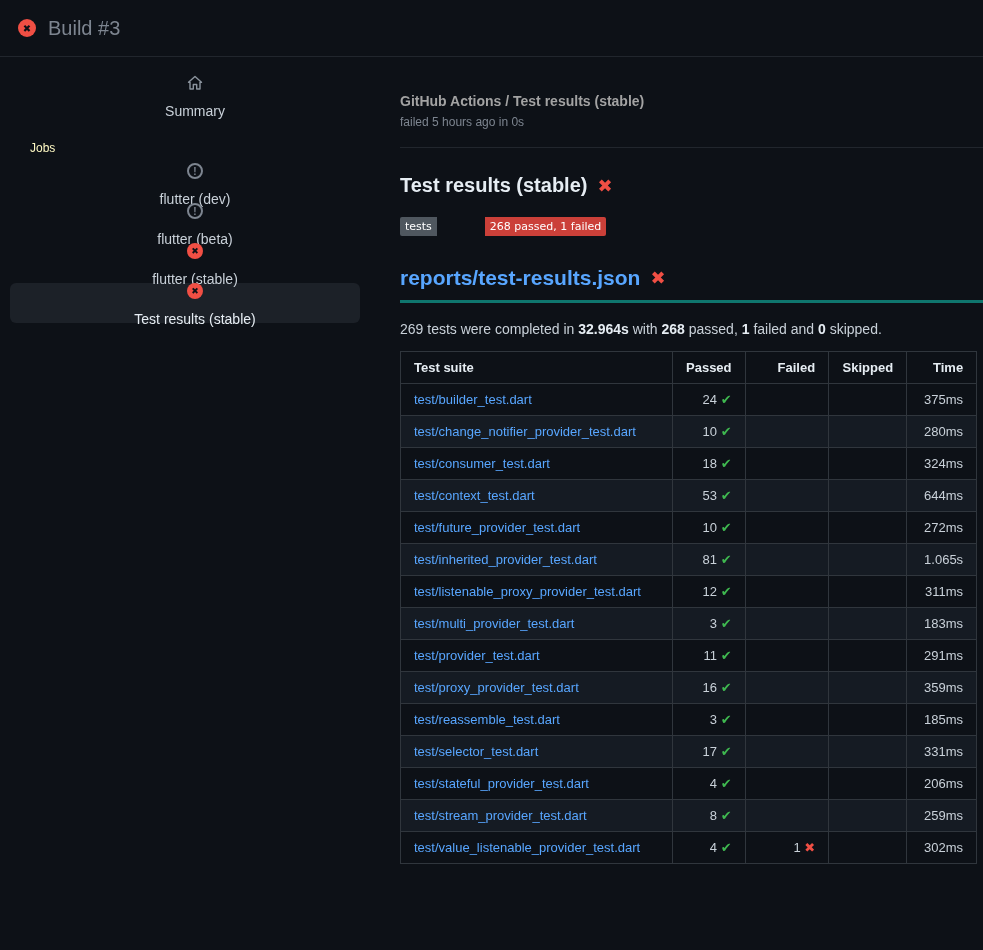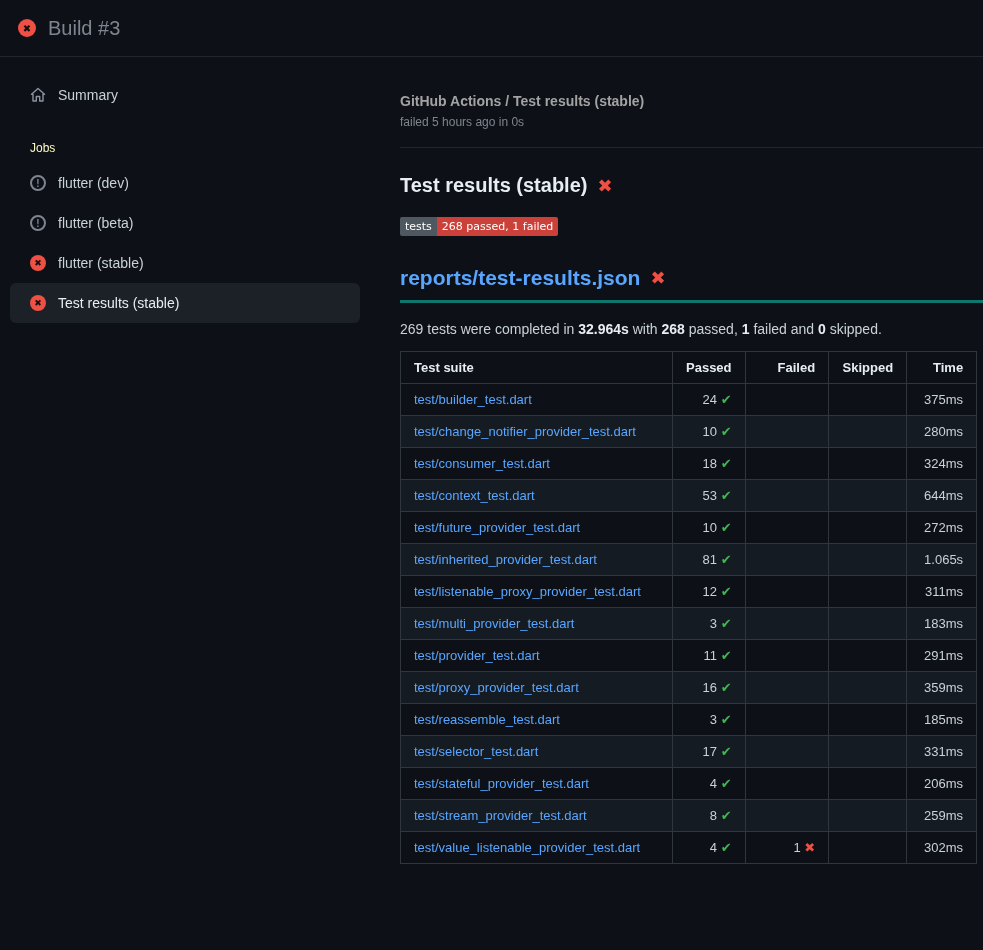--- a/index.html
+++ b/index.html
@@ -26,21 +26,21 @@
   .circle-icon.failed { background:var(--red); color:#0d1117; font-size:10px; }
   .page-title { font-size:20px; font-weight:700; color:#e6edf3; }
   .build-no   { font-size:20px; font-weight:400; color:#7d8590; }
 
   
   .layout { display:flex; height:893px; }
   aside { width:370px; flex-shrink:0; padding-top:18px; }
   .side-item {
     display:flex; align-items:center; gap:12px;
     height:40px; margin:0 10px; padding-left:20px;
-    border-radius:6px; cursor:pointer; color:#c9d1d9;
+    border-radius:6px; cursor:pointer; color:#c9d1d9;flex-direction:column;
   }
   .side-item.selected { background:#1c2128; color:#e6edf3; }
   .side-item .status-icon {
     width:16px; height:16px; border-radius:50%;
     display:inline-flex; align-items:center; justify-content:center;
     flex-shrink:0; font-weight:700;
   }
   .status-icon.failed  { background:var(--red); color:#0d1117; font-size:9px; }
   .status-icon.neutral { border:2px solid #7d8590; color:#7d8590; font-size:10px; }
   .jobs-heading { color:#fef9c3; font-size:12px; margin:26px 0 8px 30px; }
@@ -51,21 +51,21 @@
   .breadcrumb { font-weight:700; font-size:14px; color:#a3a3a3; }
   .run-meta   { color:#7d8590; font-size:12px; margin-top:6px; }
   hr.sep { border:none; border-top:1px solid #21262d; margin:18px 0 0; }
 
   .check-title-row { display:flex; align-items:center; gap:10px; margin-top:26px; }
   .check-title { font-size:20px; font-weight:700; color:#e6edf3; }
   .big-x { color:var(--red); font-size:18px; font-weight:700; line-height:1; }
 
   .badge {
     display:inline-flex; margin-top:20px; font-size:11px; line-height:1;
-    border-radius:2px; overflow:hidden; font-family:"DejaVu Sans",sans-serif;
+    border-radius:2px; overflow:hidden; font-family:"DejaVu Sans",sans-serif;gap:48px;
   }
   .badge .lbl { background:var(--badge_label_bg); color:#ffffff; padding:4px 5px; }
   .badge .val { background:var(--badge_value_bg); color:#ffffff; padding:4px 5px; }
 
   .report-row {
     display:flex; align-items:center; gap:10px;
     margin-top:30px; padding-bottom:10px;
     border-bottom:3px solid #0f766e;
   }
   .report-link { color:var(--link); font-size:21px; font-weight:700; text-decoration:none; }

